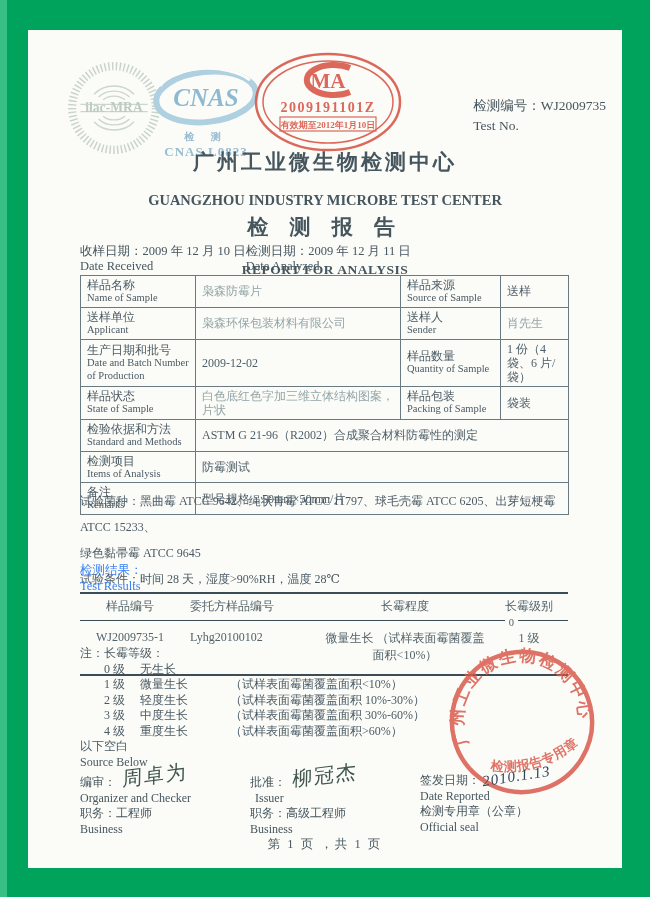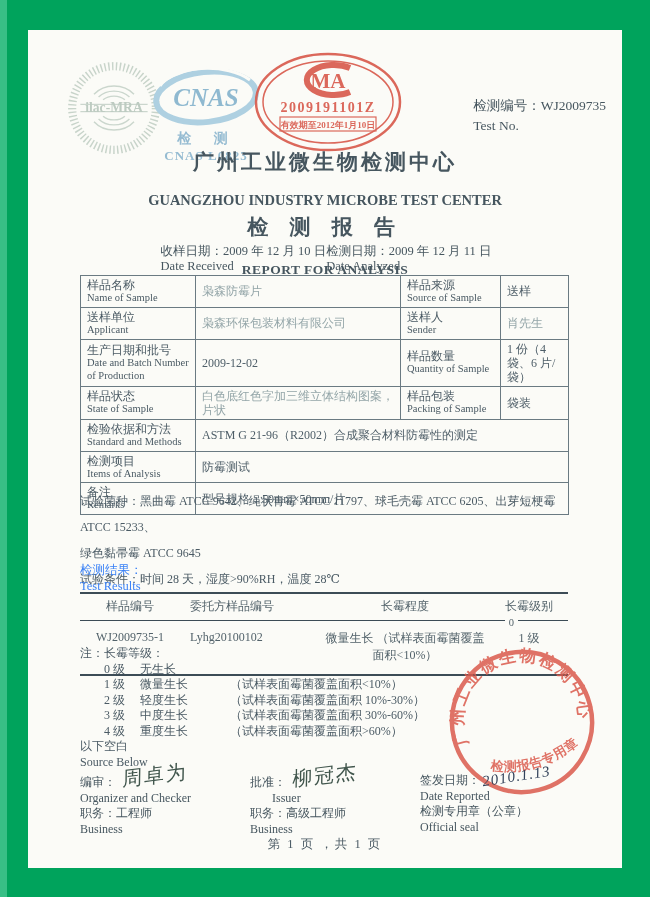--- a/index.html
+++ b/index.html
@@ -8,33 +8,33 @@
     background:linear-gradient(90deg,#38bf86 0px,#38bf86 7px,#00a35c 7px);
     font-family:"Liberation Serif","DejaVu Serif",serif;
   }
   .page{
     position:absolute;left:28px;top:30px;width:594px;height:838px;
     background:#fbfbf7;
   }
   
   .stamp-ilac{position:absolute;left:36px;top:28px;width:100px;height:100px;opacity:.9;}
   .stamp-cnas{position:absolute;left:120px;top:36px;width:116px;text-align:center;color:#96bcd2;}
-  .cnas-sub{font-size:14px;font-weight:bold;letter-spacing:7px;margin-top:-6px;font-family:Liberation Mono, monospace;}
+  .cnas-sub{font-size:10px;font-weight:bold;letter-spacing:7px;margin-top:-6px;}
   .cnas-code{font-size:13px;font-weight:bold;letter-spacing:1px;}
   .stamp-cma{position:absolute;left:224px;top:20px;width:152px;height:104px;opacity:.92;}
   .testno{position:absolute;right:16px;top:66px;font-size:13.5px;color:#46565f;line-height:20px;}
   
   .titles{position:absolute;top:118px;left:0;right:0;text-align:center;color:#46565f;}
   .title-cn{font-size:21px;font-weight:600;letter-spacing:3px;}
   .title-en{font-size:14.5px;font-weight:bold;margin-top:16px;}
   .report-cn{font-size:21px;font-weight:700;letter-spacing:8px;margin-top:4px;}
   .report-en{font-size:13.5px;font-weight:bold;margin-top:21px;letter-spacing:.5px;}
   
   .dates{position:absolute;top:214px;left:52px;right:50px;display:flex;
-    justify-content:center;font-size:12.5px;color:#46565f;line-height:15px;}
+    justify-content:flex-start;font-size:12.5px;color:#46565f;line-height:15px;}
   
   table.info{position:absolute;top:245px;left:52px;width:488px;border-collapse:collapse;color:#4a5a64;table-layout:fixed;}
   table.info td{border:1px solid #6a7a82;padding:2px 6px;font-size:12px;line-height:14px;vertical-align:middle;overflow:hidden;}
   table.info .en{font-size:10.5px;line-height:12.5px;}
   .r30{height:30px}.r32{height:32px}.r46{height:46px}
   .v-faint{color:#93a5a8;}
   .v-dark{color:#4e5e68;}
   
   .strains{position:absolute;top:458px;left:52px;right:40px;color:#4a5a64;font-size:12px;line-height:26px;}
   .res-heading{position:absolute;top:532px;left:52px;color:#3b82f6;font-size:12.5px;line-height:16px;}
@@ -54,21 +54,21 @@
   .g-name{display:inline-block;width:90px;}
   
   .seal{position:absolute;left:412px;top:610px;width:164px;height:164px;transform:rotate(-14deg);opacity:.85;z-index:1;}
   
   .signoff{position:absolute;top:742px;left:52px;right:28px;display:flex;font-size:12px;color:#46565f;line-height:15.5px;z-index:2;}
   .so-col1{width:170px;}.so-col2{width:170px;}.so-col3{flex:1;}
   .sig{display:inline-block;transform:rotate(-7deg) skewX(-8deg);font-size:20px;color:#41564d;
     letter-spacing:2px;position:relative;top:-4px;left:6px;}
   .sig-date{display:inline-block;transform:rotate(-9deg);font-size:15px;font-style:italic;
     color:#33425a;letter-spacing:1px;position:relative;top:-3px;left:2px;}
-  .indent{padding-left:5px;margin-left:17px;}
+  .indent{padding-left:5px;}
   
   .footer{position:absolute;top:806px;left:0;right:0;text-align:center;font-size:12.5px;color:#4a5a64;letter-spacing:2px;}
 </style>
 </head>
 <body>
 
 <div id="canvas">
   <div class="page">
 
     <svg class="stamp-ilac" viewBox="0 0 110 110">

